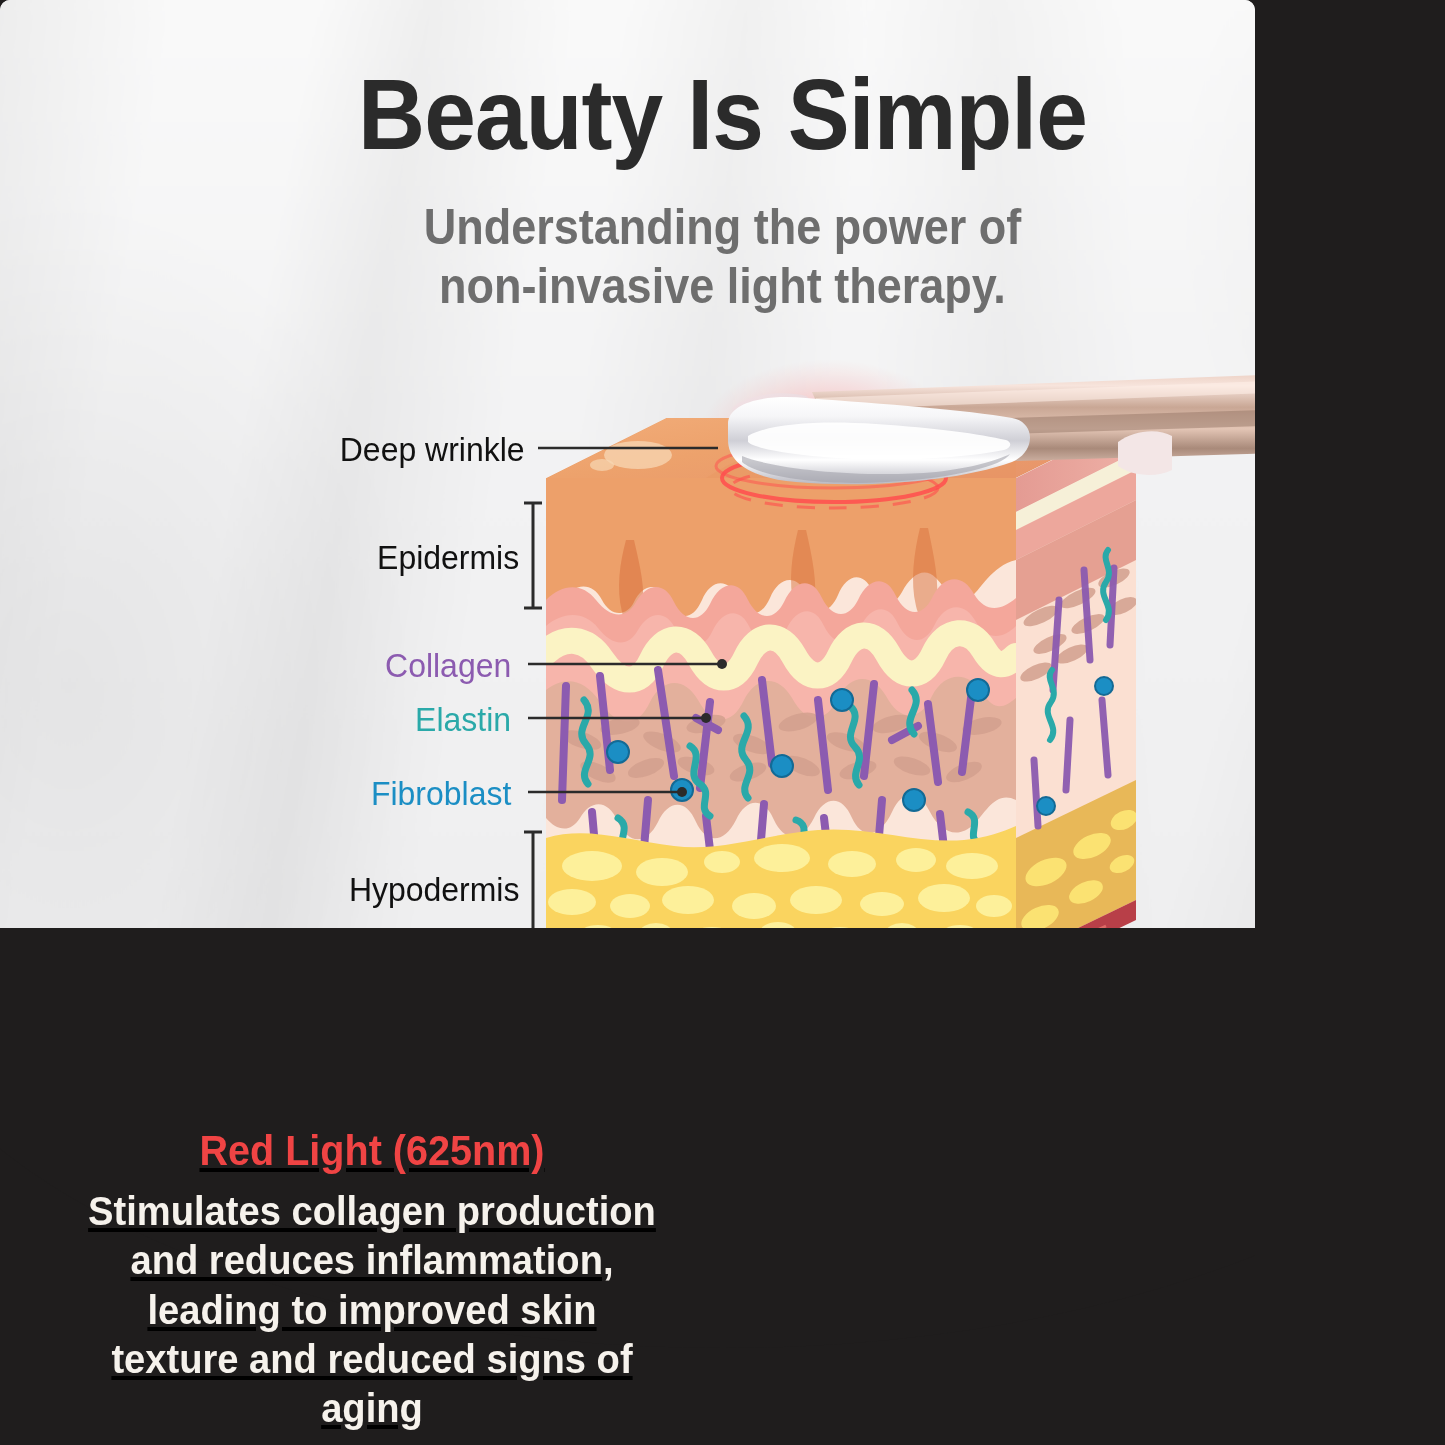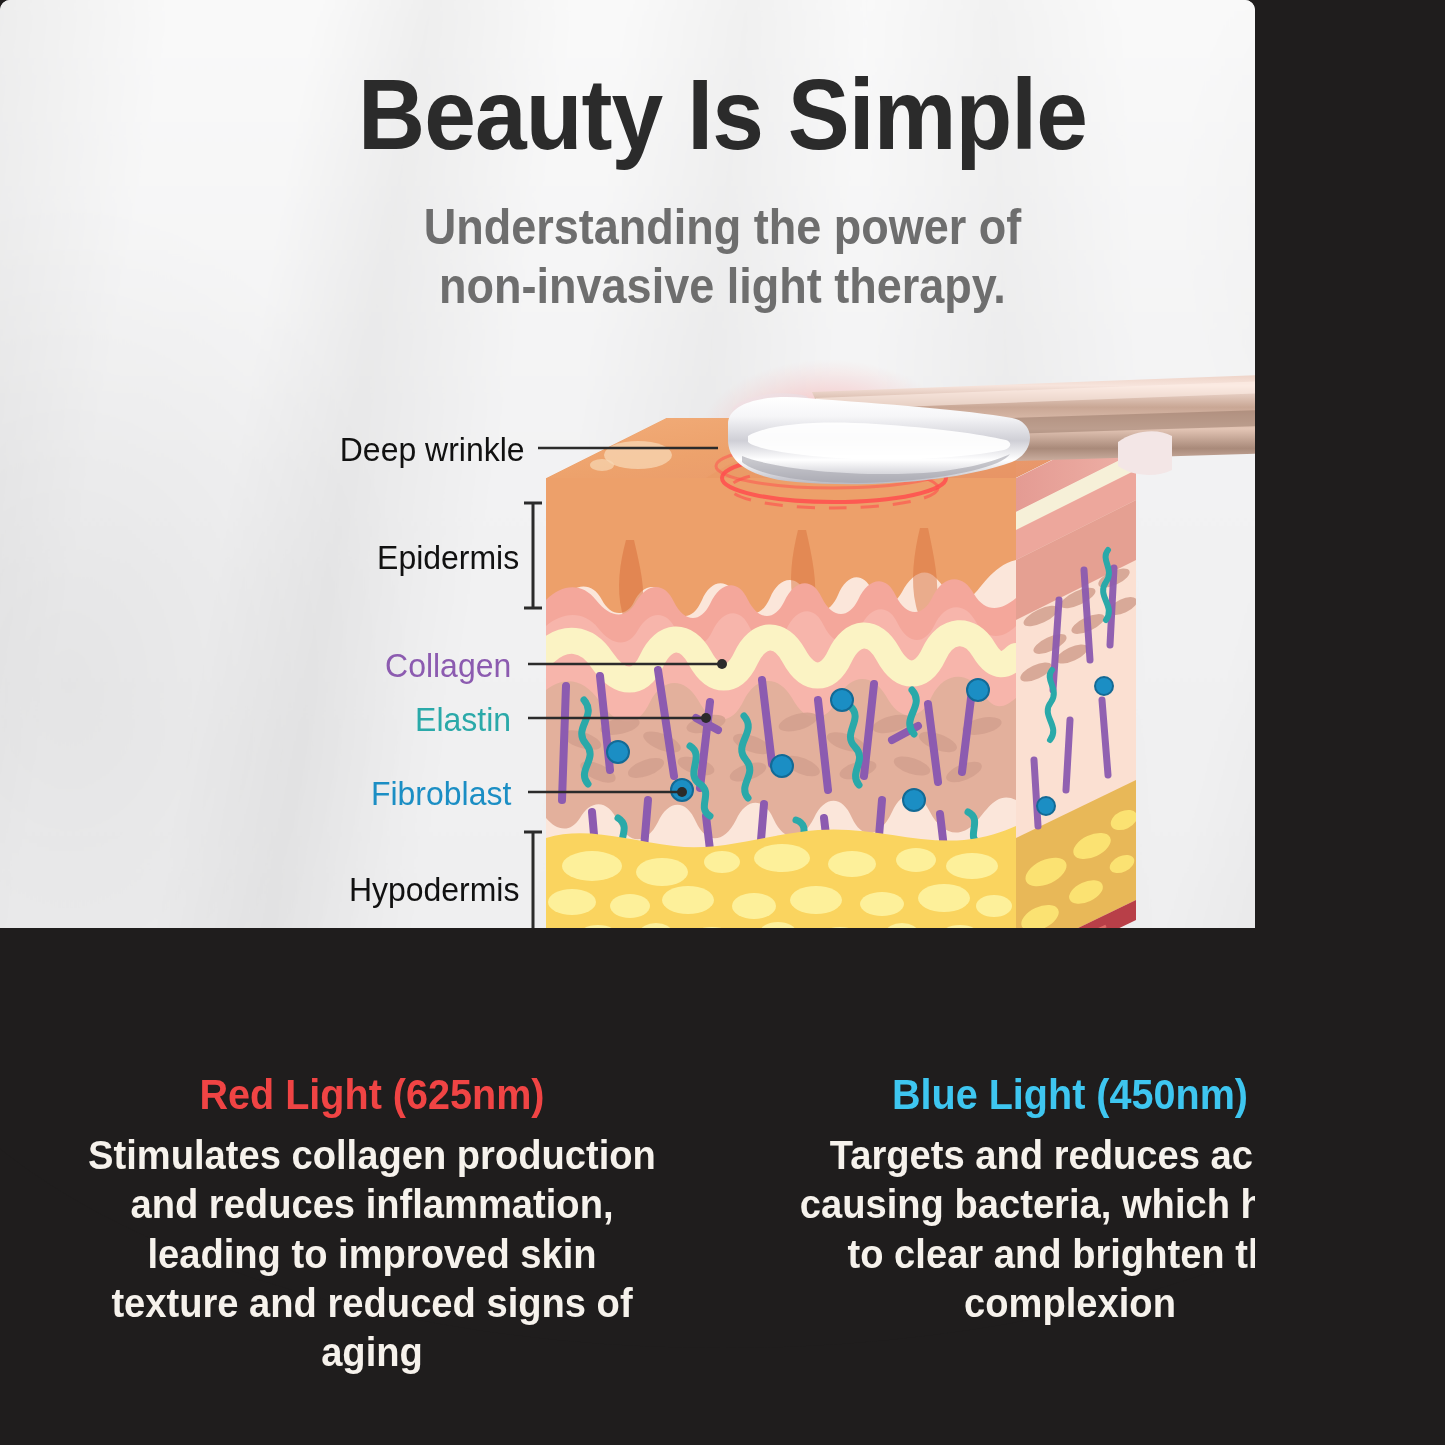--- a/index.html
+++ b/index.html
@@ -54,21 +54,21 @@
 
   .dlabel{
     position:absolute;text-align:right;font-size:34px;color:#111;
     white-space:nowrap;transform:scaleX(0.94);transform-origin:right center;
   }
   .dlabel.c{color:#8c5bb0;}
   .dlabel.e{color:#2aa9a9;}
   .dlabel.f{color:#1b8ec4;}
 
   
-  .col{position:absolute;top:1072px;width:620px;text-align:center;}
+  .col{position:absolute;top:1128px;width:620px;text-align:center;text-decoration:underline;}
   .col.left{left:62px;}
   .col.right{left:760px;}
   .col h3{
     margin:0 0 14px 0;font-size:43px;font-weight:bold;line-height:1.05;
     transform:scaleX(0.92);
   }
   .col.left h3{color:#f04444;}
   .col.right h3{color:#3ec6f0;}
   .col p{
     margin:0;font-size:41px;font-weight:bold;color:#f6f2ec;line-height:1.2;
@@ -402,18 +402,14 @@
   </div>
 
   <div class="curve-wrap">
     <div class="black-curve"></div>
   </div>
 
   <div class="col left">
     <h3>Red Light (625nm)</h3>
     <p>Stimulates collagen production and reduces inflammation, leading to improved skin texture and reduced signs of aging</p>
   </div>
-  <div class="col right">
-    <h3>Blue Light (450nm)</h3>
-    <p>Targets and reduces acne-causing bacteria, which helps to clear and brighten the complexion</p>
-  </div>
 
 </div>
 
 </body></html>

